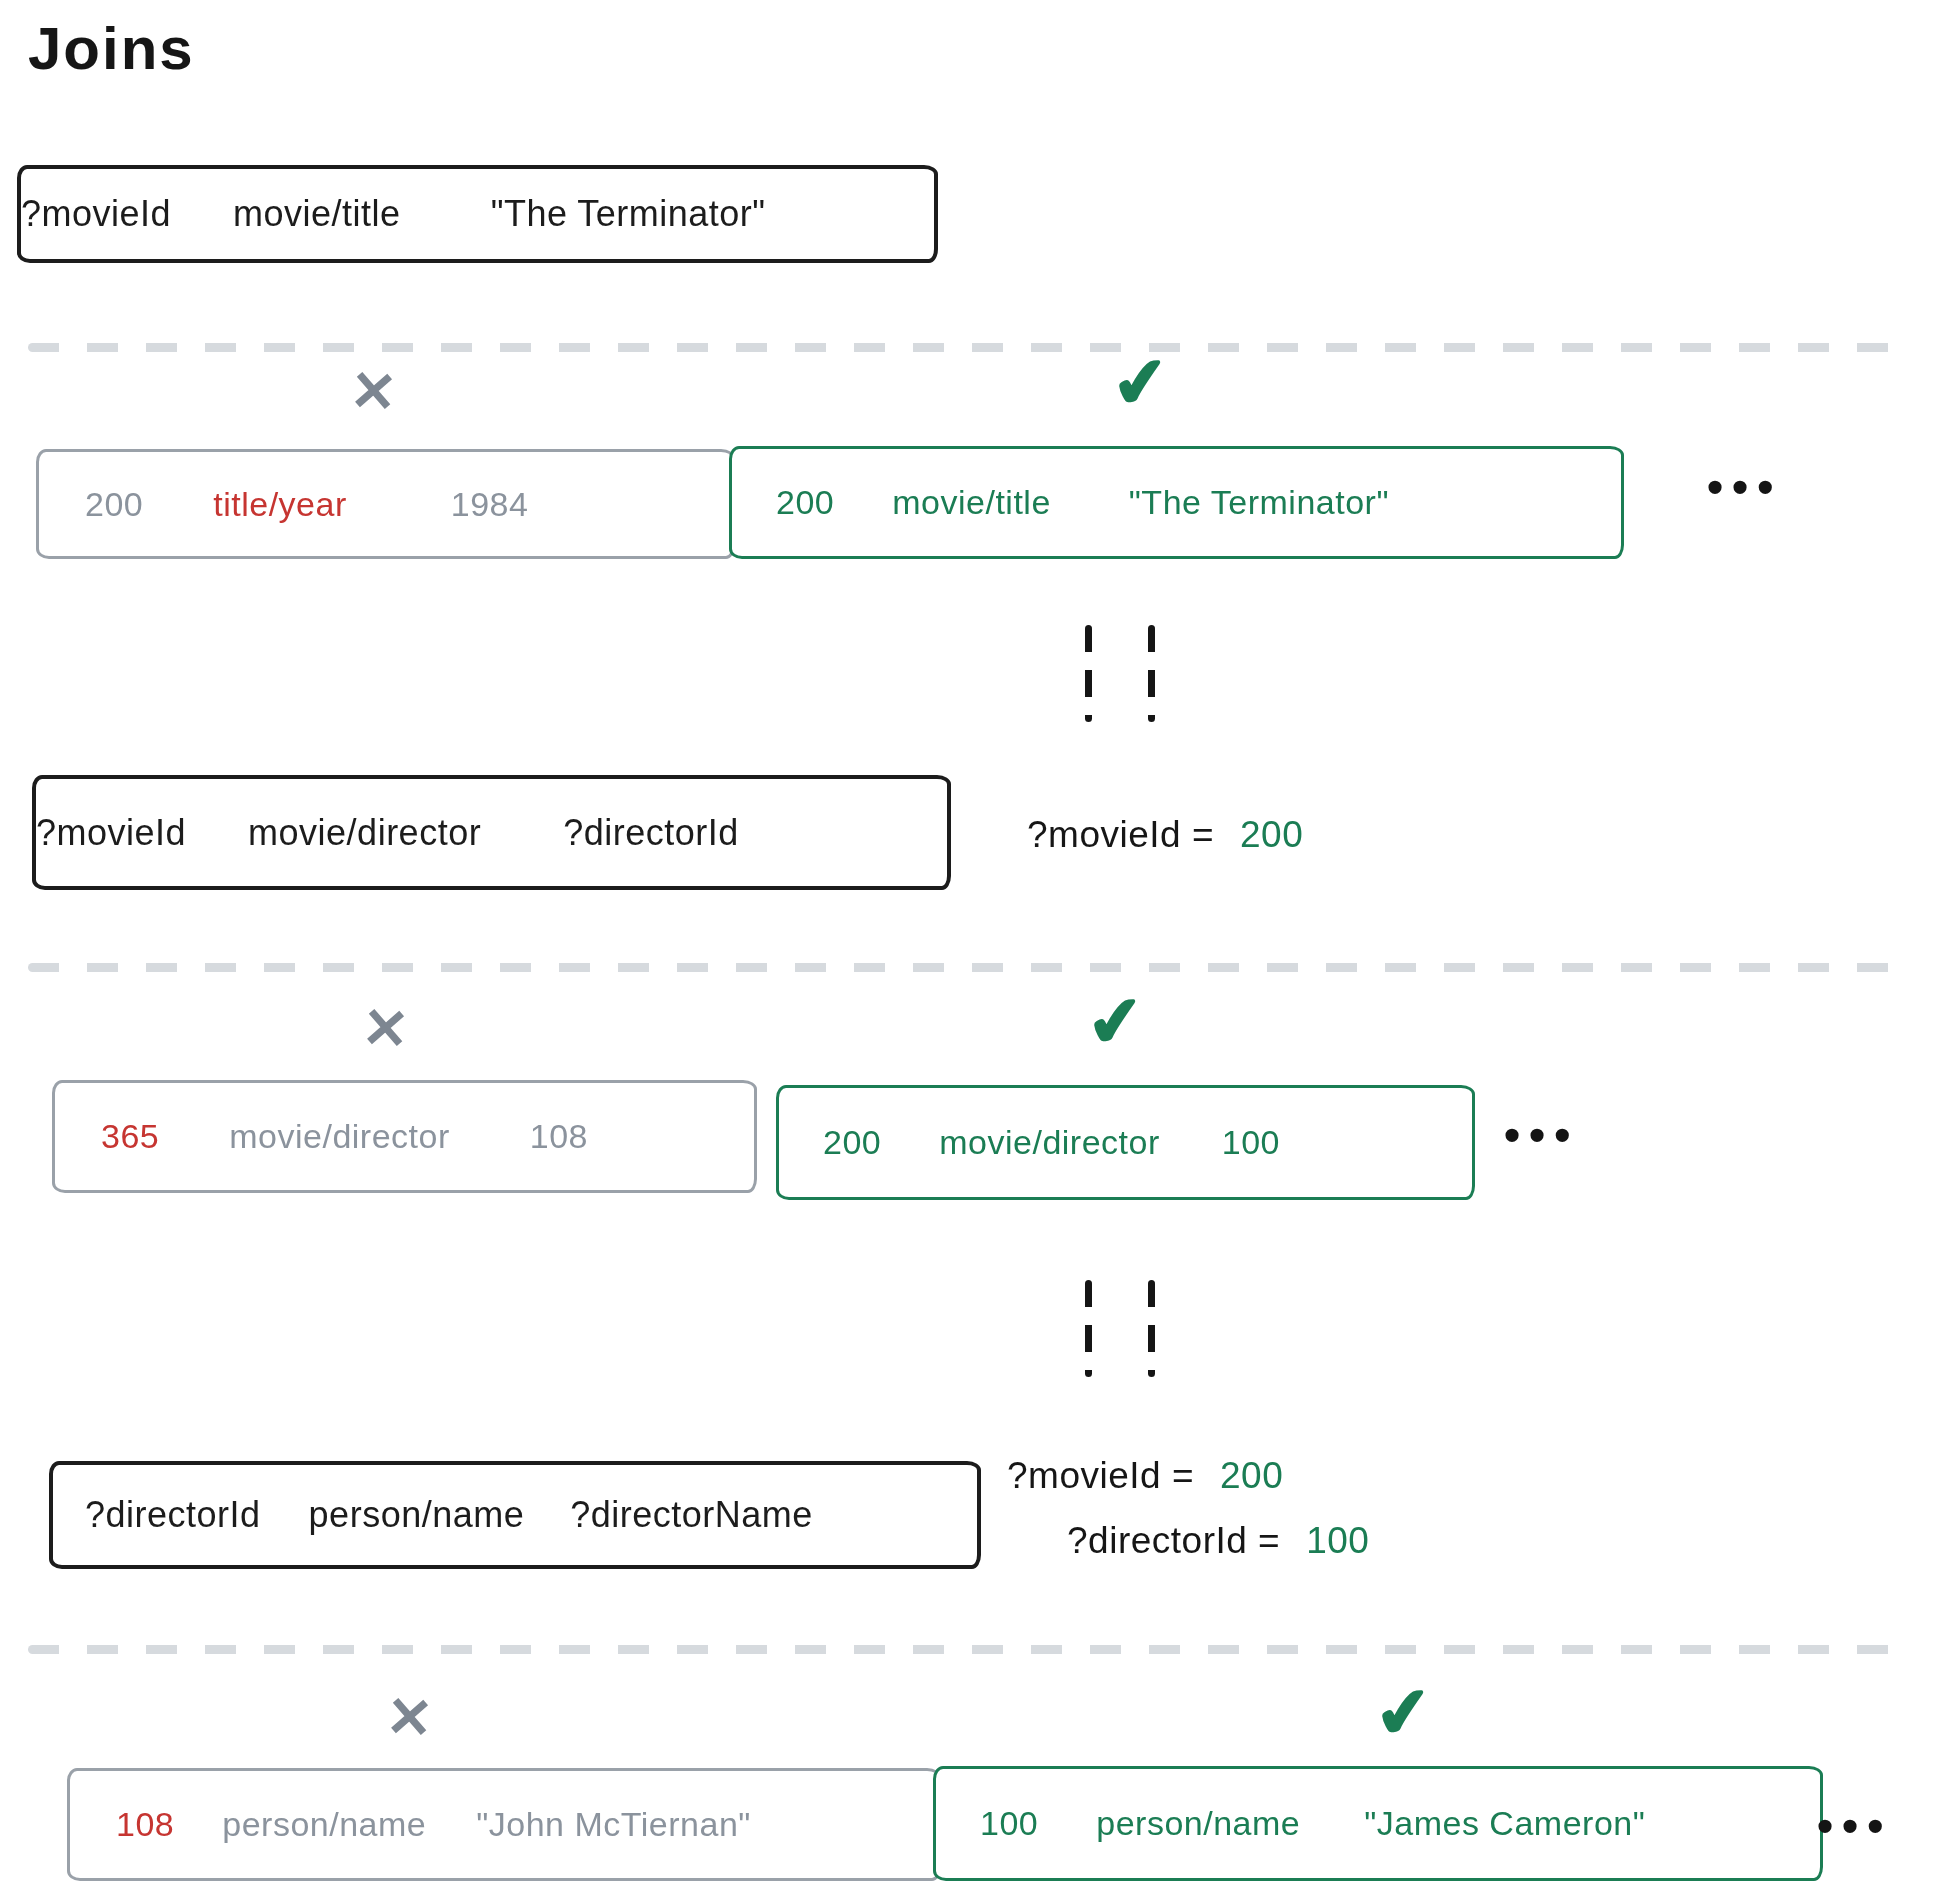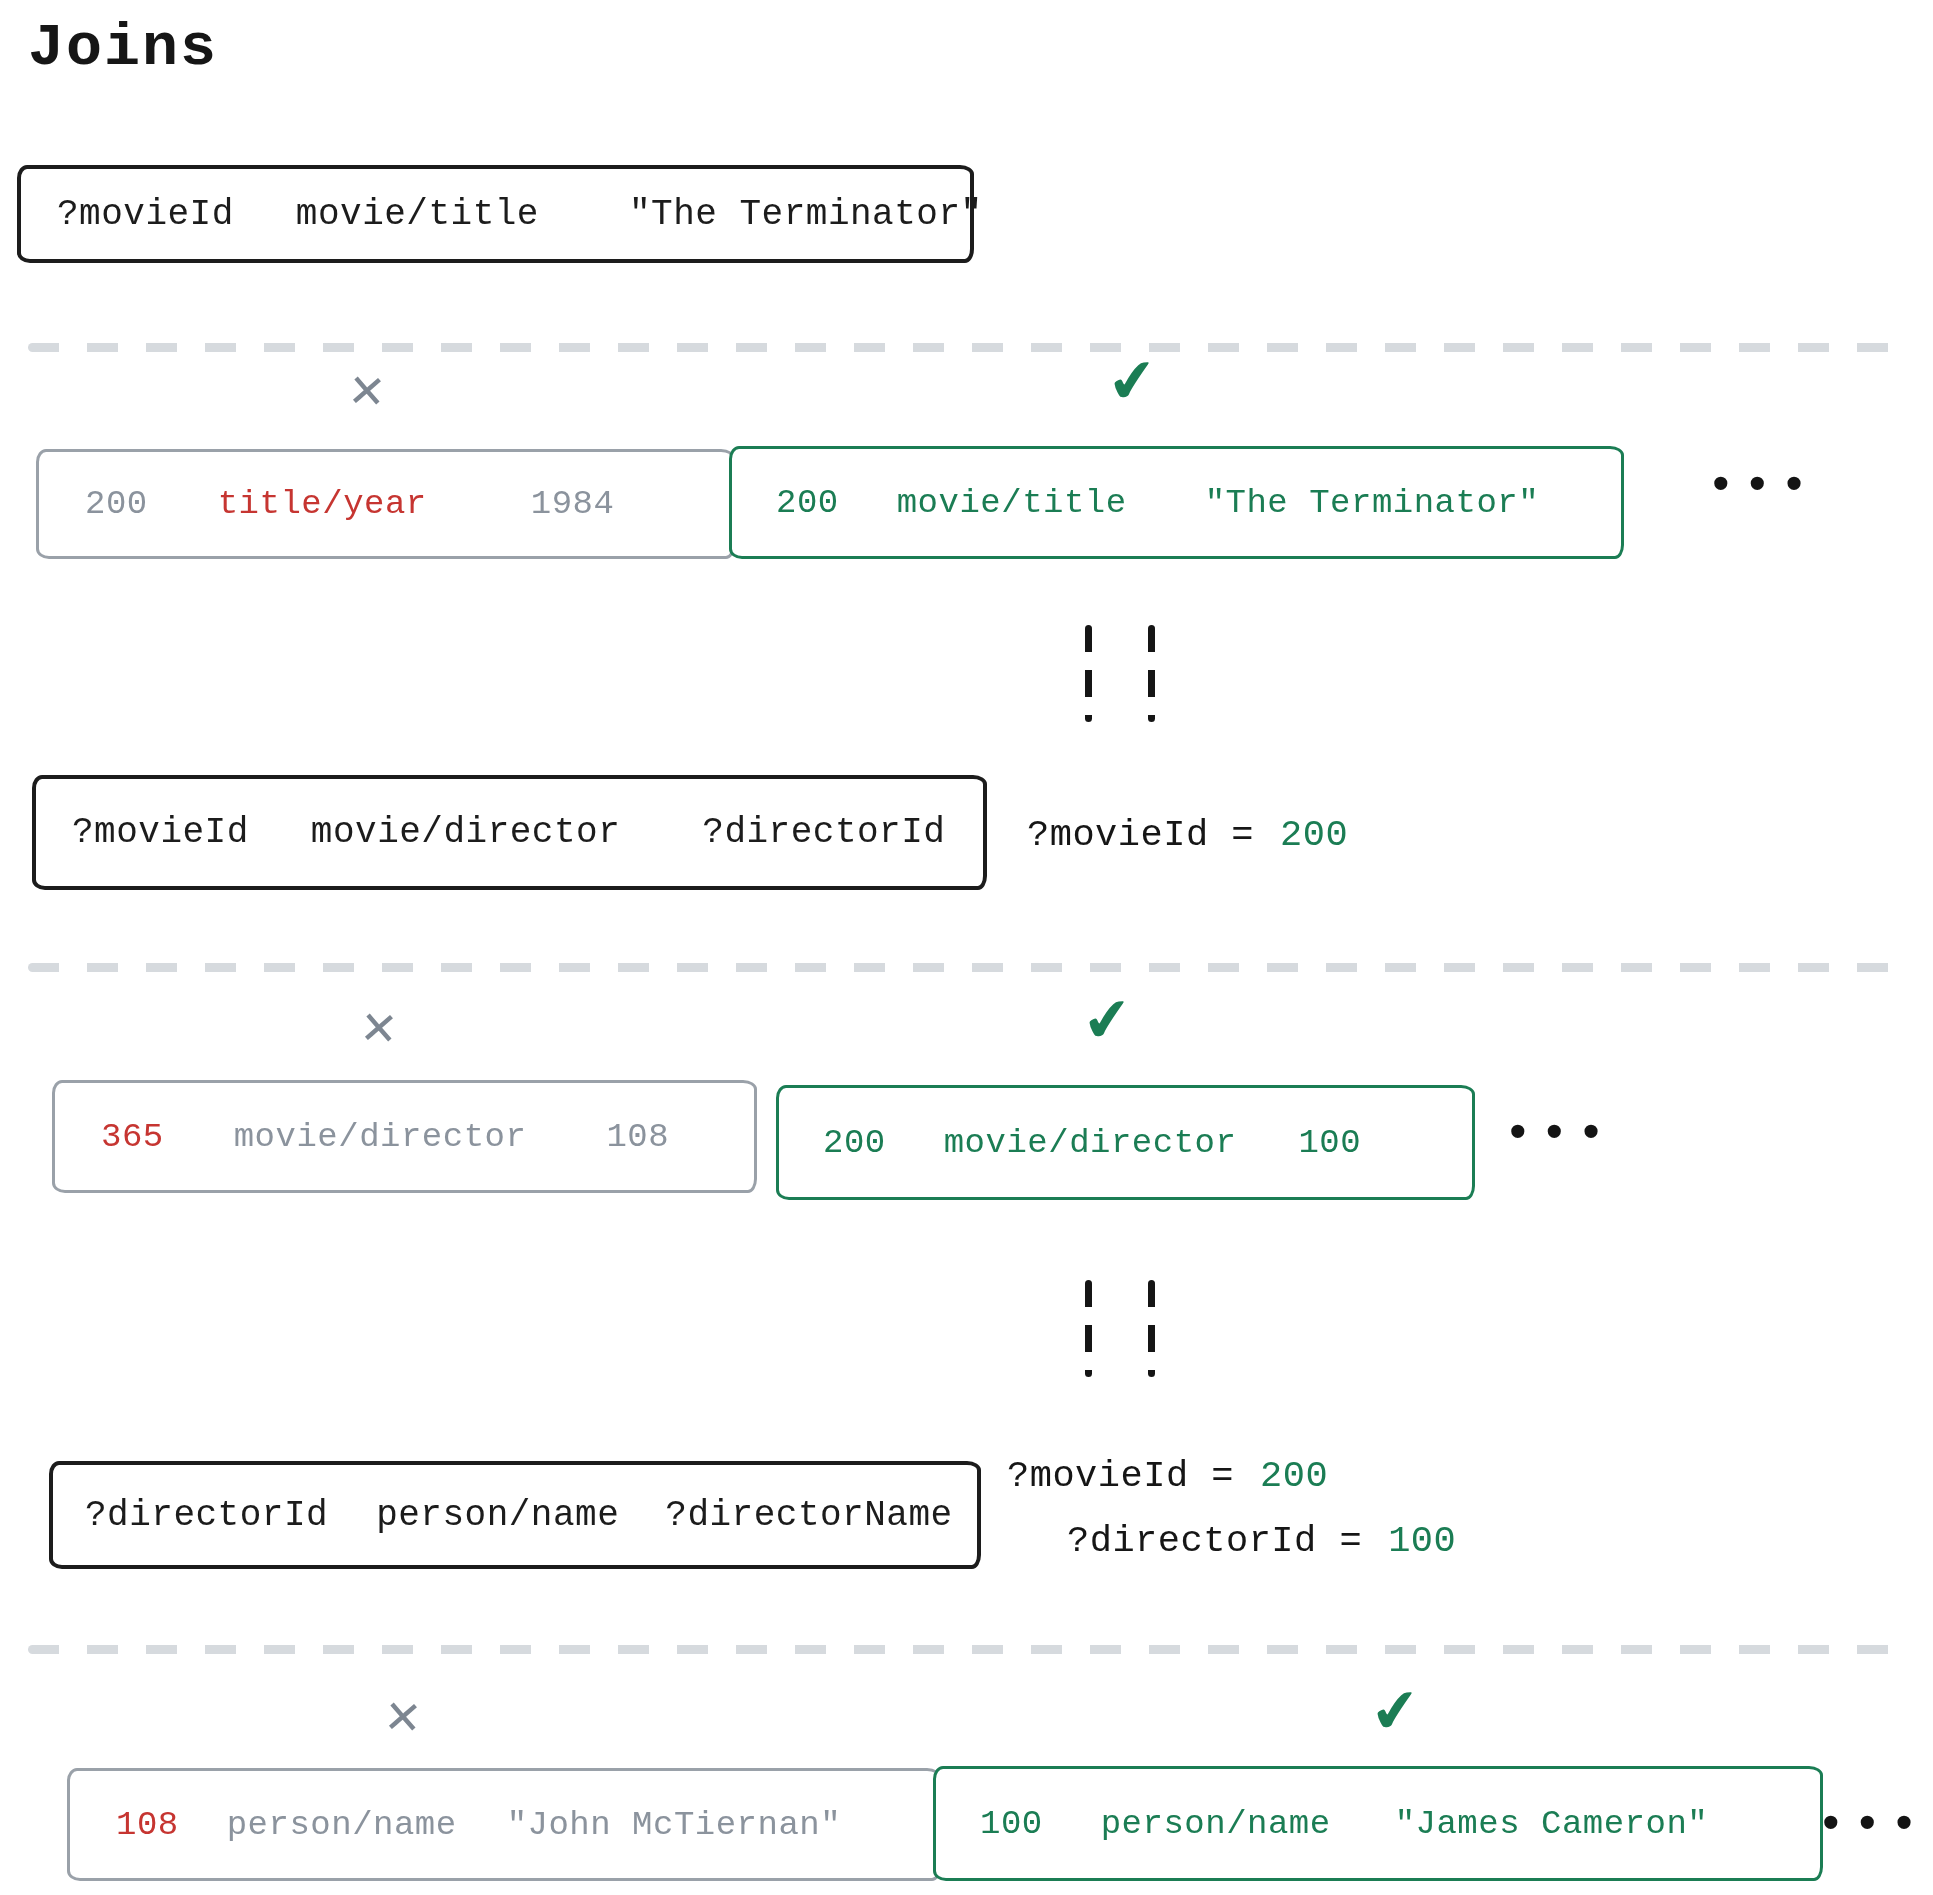--- a/index.html
+++ b/index.html
@@ -1,20 +1,20 @@
 <!DOCTYPE html>
 <html><head>
 <meta charset="utf-8">
 <style>
   html,body{margin:0;padding:0;background:#ffffff;}
   #canvas{
     position:relative;
     width:1933px;height:1895px;
     background:#ffffff;
-    font-family:Liberation Mono, monospace;
+    font-family:Liberation Sans, sans-serif;
     overflow:hidden;
   }
   .title{
     position:absolute;left:28px;top:14px;
     font-size:60px;font-weight:700;color:#161616;letter-spacing:2px;
   }
   .triple-box{
     position:absolute;display:flex;align-items:center;
     border-radius:10px 14px 9px 13px / 13px 9px 14px 10px;
     font-size:36px;letter-spacing:0.5px;white-space:nowrap;
@@ -42,21 +42,21 @@
   .join-line{
     position:absolute;width:7px;height:97px;border-radius:4px;
     background:repeating-linear-gradient(180deg,#151515 0 27px,transparent 27px 45px);
   }
   .binding{
     position:absolute;display:flex;align-items:flex-start;gap:26px;
     font-size:37px;font-weight:500;color:#161616;letter-spacing:0.5px;white-space:nowrap;
   }
   .binding .value{color:#1b7d54;}
   
-  .pad-a{padding-left:36px;gap:62px;}
+  .pad-a{gap:62px;}
   .pad-b{padding-left:46px;gap:70px;}
   .pad-c{padding-left:44px;gap:58px;}
   .pad-d{padding-left:32px;gap:58px;}
 </style>
 </head>
 <body>
 
 <div id="canvas">
 
   <div class="title">Joins</div>

